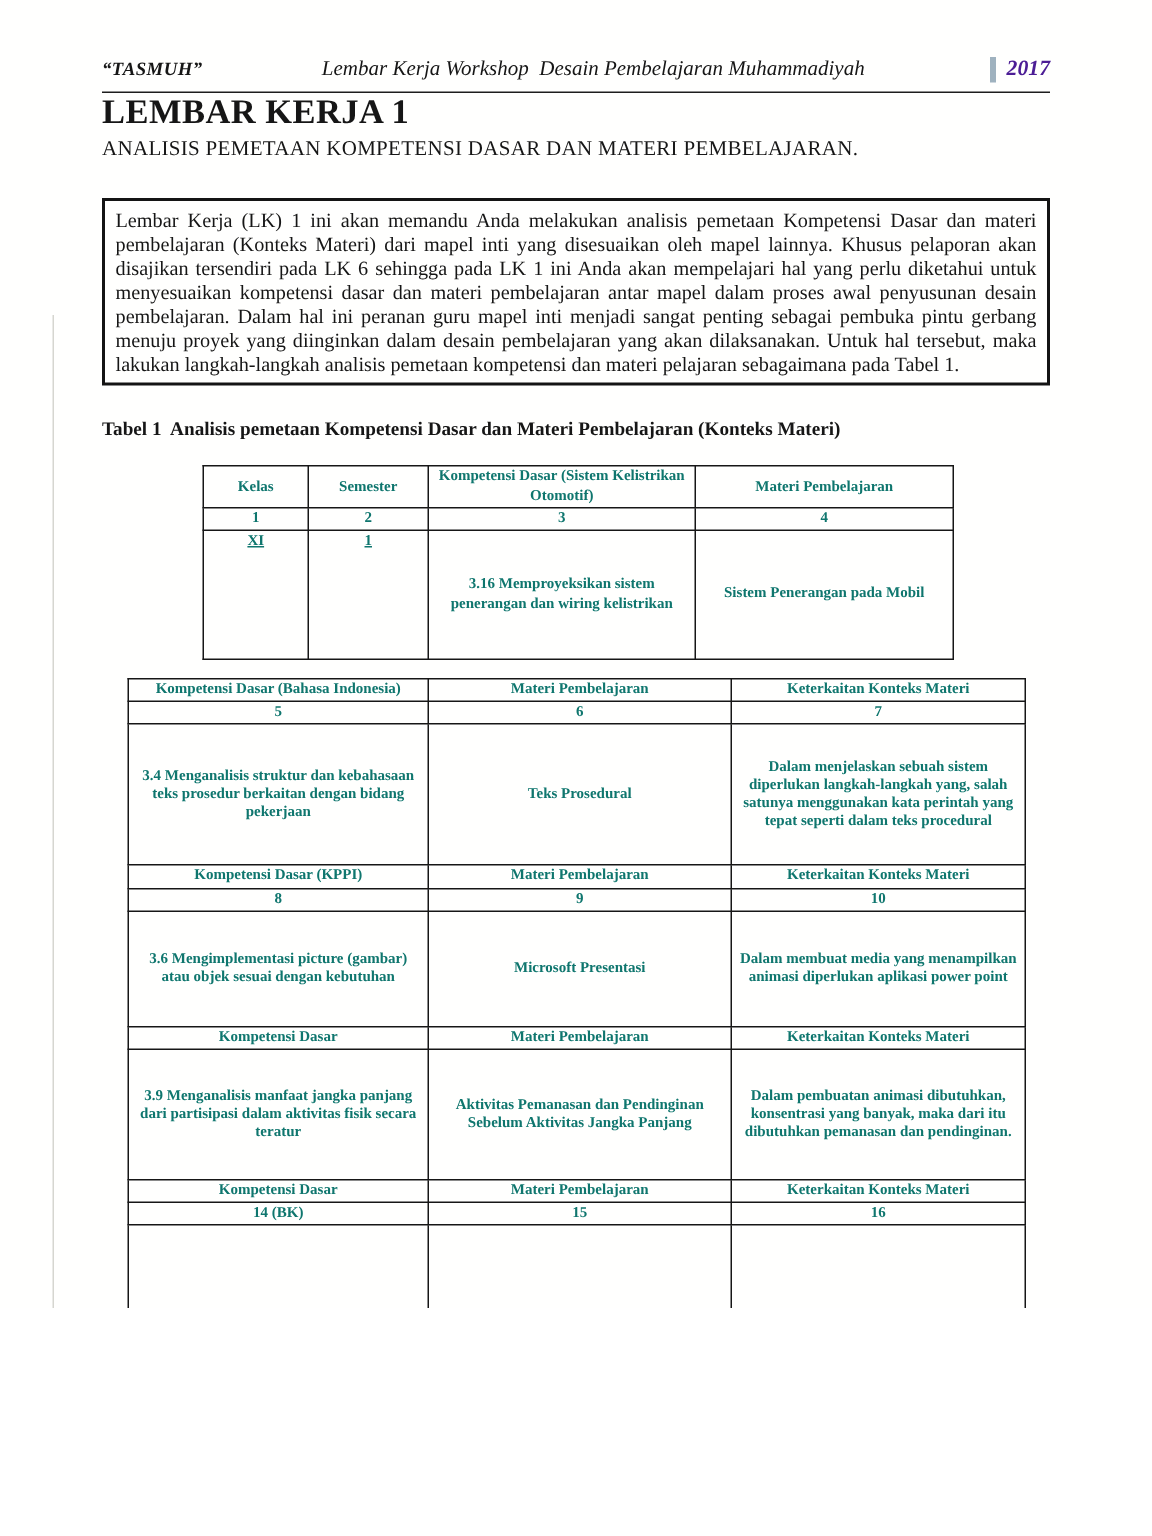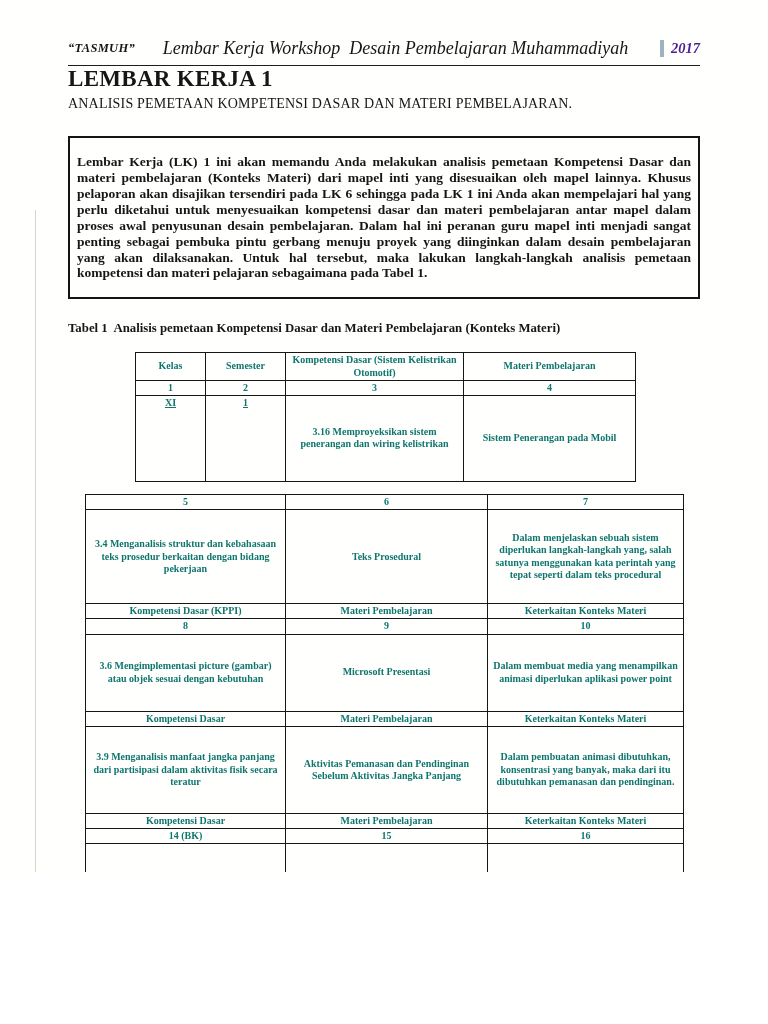--- a/index.html
+++ b/index.html
@@ -8,28 +8,28 @@
   .page { position:relative; width:768px; height:872px; background:#fffffe; color:#161616;
           padding:38px 68px 0 68px; overflow:hidden; }
   .scan-left { position:absolute; left:35px; top:210px; width:1px; height:814px; background:#d6d6d0; }
   .scan-bottom { position:absolute; left:0; top:1012px; width:768px; height:2px; background:#a9a9a4; }
   .scan-bottom2 { position:absolute; left:0; top:1014px; width:768px; height:10px; background:#e9e9e5; }
   .smudge { position:absolute; left:57px; top:983px; width:21px; height:20px; background:#1b1b1b;
             border-radius:45% 60% 50% 40%; transform:rotate(14deg); }
 
   .doc-header { display:flex; align-items:center; }
   .h-left { font-size:12.5px; font-weight:bold; font-style:italic; letter-spacing:.3px; }
-  .h-center { flex:1; text-align:center; font-style:italic; font-size:18px; white-space:pre-wrap; }
+  .h-center { flex:1; text-align:center; font-style:italic; font-size:14px; white-space:pre-wrap; }
   .h-bar { width:4px; height:17px; background:#9fb2bf; margin:0 7px 0 4px; }
   .h-year { font-size:14.5px; font-weight:bold; font-style:italic; color:#4c1d95; }
   .doc-rule { height:0; border:none; border-top:1.6px solid #1d1d1d; margin-top:6px; }
 
   .title { font-size:23px; font-weight:bold; letter-spacing:.3px; }
   .subtitle { margin-top:4px; font-size:14px; letter-spacing:.2px; }
-  .intro { margin-top:24px; border:2.5px solid #141414; padding:16px 7px; font-weight:bold;
+  .intro { margin-top:24px; border:2.5px solid #141414; padding:5px 7px; font-weight:normal;
            font-size:13.5px; line-height:1.18; text-align:justify; }
   .caption { margin-top:22px; font-size:12.8px; font-weight:bold; white-space:pre-wrap; }
 
   table { border-collapse:collapse; font-size:10px; font-weight:bold; color:#0f766e; }
   td { border:1.4px solid #161616; text-align:center; vertical-align:middle; padding:1px 5px; line-height:1.22; }
   .t1 { margin:16px 0 0 67px; width:500px; table-layout:fixed; }
   .t2 { margin:12px 0 0 17px; width:598px; table-layout:fixed; }
   tr.rh86 { height:86px; }
   tr.rh94 { height:94px; }
   tr.rh77 { height:77px; }
@@ -89,20 +89,25 @@
     </table>
 
   <table class="t2">
     <colgroup>
         <col style="width:200px">
         <col style="width:202px">
         <col style="width:196px">
       </colgroup>
 
     <tbody>
+        <tr>
+      <td>Kompetensi Dasar (Bahasa Indonesia)</td>
+      <td>Materi Pembelajaran</td>
+      <td>Keterkaitan Konteks Materi</td>
+    </tr>
     <tr>
       <td>5</td>
       <td>6</td>
       <td>7</td>
     </tr>
     <tr class="rh94">
       <td>3.4 Menganalisis struktur dan kebahasaan teks prosedur berkaitan dengan bidang pekerjaan</td>
       <td>Teks Prosedural</td>
       <td>Dalam menjelaskan sebuah sistem diperlukan langkah-langkah yang, salah satunya menggunakan kata perintah yang tepat seperti dalam teks procedural</td>
     </tr>

